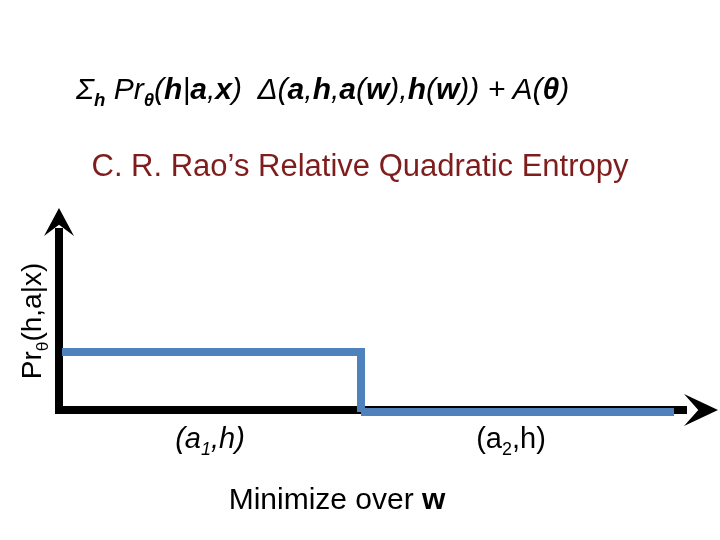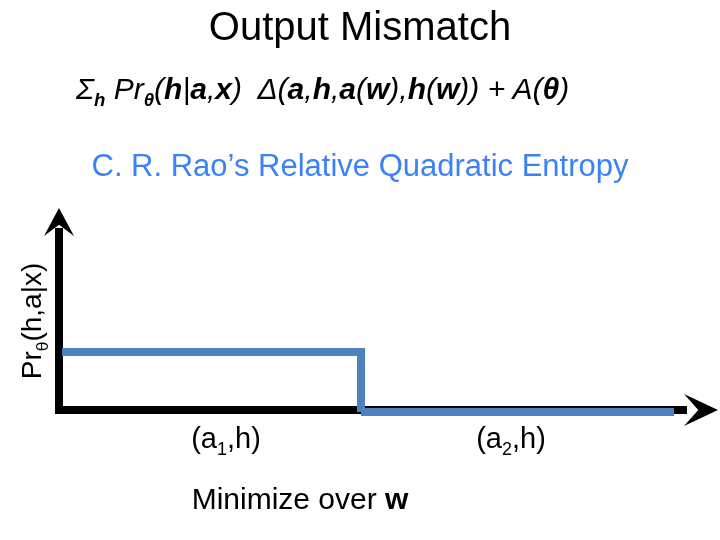--- a/index.html
+++ b/index.html
@@ -10,21 +10,21 @@
   .title{
     position:absolute;top:4px;left:0;width:100%;text-align:center;
     font-size:40px;font-weight:400;margin:0;
   }
   .formula{
     position:absolute;top:72px;left:76px;font-size:30px;white-space:pre;font-style:italic;
   }
   sub{font-size:62%;}
   .subtitle{
     position:absolute;top:148px;left:0;width:100%;text-align:center;
-    font-size:31px;color:#3b82f6;
+    font-size:31px;color:#7f1d1d;
   }
   .chart{position:absolute;left:0;top:200px;width:720px;height:270px;}
   
   .yaxis{position:absolute;left:55px;top:28px;width:8px;height:186px;background:#000;}
   .yarrow{
     position:absolute;left:44px;top:8px;width:30px;height:28px;background:#000;
     clip-path:polygon(50% 0,100% 100%,50% 60%,0 100%);
   }
   .xaxis{position:absolute;left:55px;top:206px;width:632px;height:8px;background:#000;}
   .xarrow{
@@ -33,32 +33,31 @@
   }
   .seg{position:absolute;background:#4F81BD;}
   .seg-high{left:62px;top:148px;width:298px;height:8px;}
   .seg-drop{left:357px;top:148px;width:8px;height:64px;}
   .seg-low{left:361px;top:208px;width:313px;height:8px;}
   .ylabel{
     position:absolute;left:-55px;top:104px;width:176px;height:34px;text-align:center;
     font-size:28px;transform:rotate(-90deg);
   }
   .tick{position:absolute;top:222px;width:130px;text-align:center;font-size:29px;}
-  .tick1{left:161px;}
+  .tick1{left:145px;font-style:italic;}
   .tick2{left:446px;}
   .minimize{
-    position:absolute;top:482px;left:0;width:600px;text-align:center;font-size:30px;
+    position:absolute;top:482px;left:0;width:600px;text-align:center;font-size:30px;padding-left:37px;
   }
 </style>
 </head>
 <body>
 
 <div class="slide">
 
-  <h1 class="title">Output Mismatch</h1>
 
   <div class="formula"><span>Σ</span><sub style="font-weight: bold;">h</sub><span> Pr</span><sub style="font-weight: bold;">θ</sub><span>(</span><span style="font-weight: bold;">h</span><span>|</span><span style="font-weight: bold;">a</span><span>,</span><span style="font-weight: bold;">x</span><span>)  Δ(</span><span style="font-weight: bold;">a</span><span>,</span><span style="font-weight: bold;">h</span><span>,</span><span style="font-weight: bold;">a</span><span>(</span><span style="font-weight: bold;">w</span><span>),</span><span style="font-weight: bold;">h</span><span>(</span><span style="font-weight: bold;">w</span><span>)) + A(</span><span style="font-weight: bold;">θ</span><span>)</span></div>
 
   <div class="subtitle">C. R. Rao’s Relative Quadratic Entropy</div>
 
   <div class="chart">
     <div class="ylabel"><span>Pr</span><sub>θ</sub><span>(h,a|x)</span></div>
 
     <div class="yaxis"></div>
     <div class="yarrow"></div>

